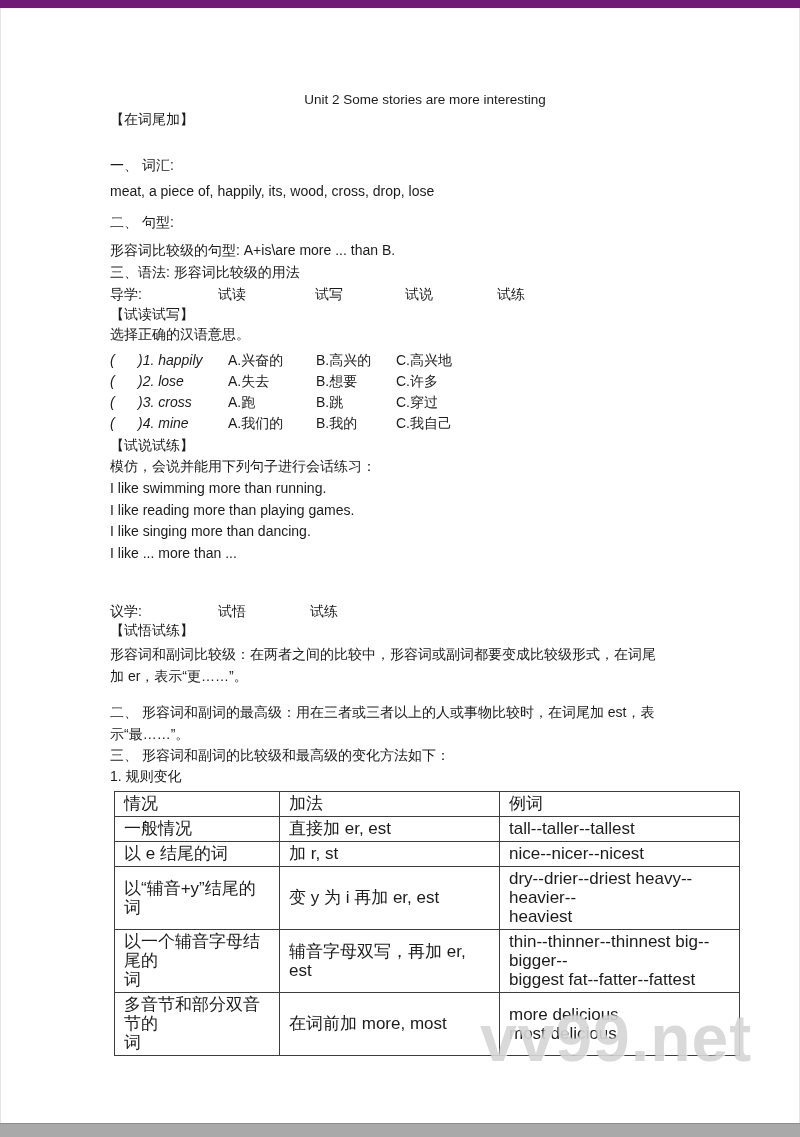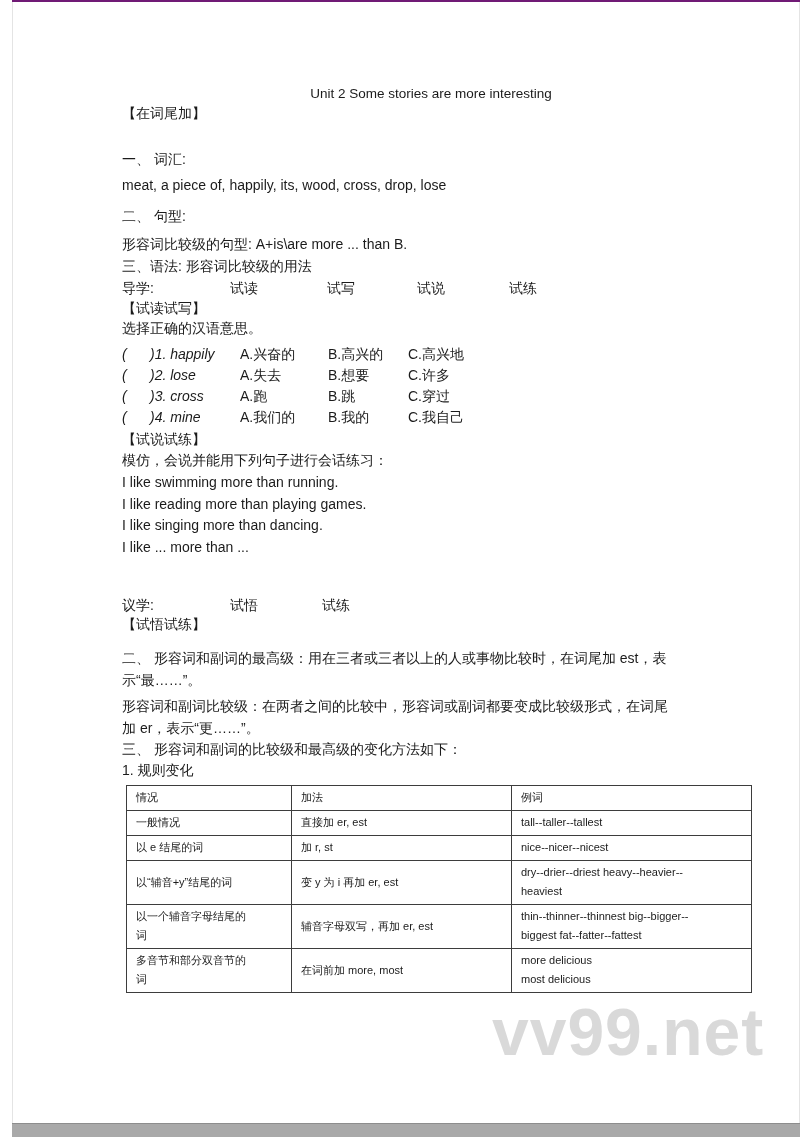--- a/index.html
+++ b/index.html
@@ -8,23 +8,22 @@
     position: relative;
     background: #ffffff;
     font-family: "Liberation Sans", "DejaVu Sans", sans-serif;
     font-size: 14px;
     color: #1b1b1b;
     overflow: hidden;
   }
   .page {
     position: absolute; inset: 0;
     background: #ffffff;
-    border-top: 2px solid #701a75;
+    border-top: 8px solid #701a75;
     box-shadow: inset 1px 0 0 #e4e4e4, inset -1px 0 0 #e4e4e4;
-    margin-left: 12px;
   }
   .content { padding: 84px 60px 0 110px; }
   .title { text-align: center; font-size: 13.5px; line-height: 16px; }
   .line { line-height: 18px; }
   .mt1 { margin-top: 1px; } .mt2 { margin-top: 2px; } .mt3 { margin-top: 3px; }
   .mt4 { margin-top: 4px; } .mt7 { margin-top: 7px; }
   .mt8 { margin-top: 8px; } .mt10 { margin-top: 10px; } .mt13 { margin-top: 13px; }
   .mt14 { margin-top: 14px; } .mt28 { margin-top: 28px; } .mt38 { margin-top: 38px; }
 
   .tab-row { display: flex; line-height: 18px; }
@@ -50,21 +49,21 @@
   table.rule-table col.c1 { width: 165px; }
   table.rule-table col.c2 { width: 220px; }
   table.rule-table col.c3 { width: 240px; }
   table.rule-table th, table.rule-table td {
     border: 1px solid #3d3d3d;
     padding: 2px 9px 3px 9px;
     font-weight: normal;
     text-align: left;
     vertical-align: middle;
     line-height: 19px;
-    font-size: 11px;
+    font-size: 17px;
     white-space: pre-line;
   }
 
   .watermark {
     position: absolute;
     left: 480px; top: 992px;
     font-size: 66px;
     font-weight: bold;
     letter-spacing: 1px;
     color: rgba(186, 186, 186, 0.55);
@@ -143,24 +142,24 @@
     <div class="sentence">I like ... more than ...</div>
 
     <div class="tab-row mt38">
       <span class="w108">议学:</span>
       <span class="w92">试悟</span>
       <span>试练</span>
     </div>
 
     <div class="line mt1">【试悟试练】</div>
 
+    <div class="para mt4">形容词和副词比较级：在两者之间的比较中，形容词或副词都要变成比较级形式，在词尾
+加 er，表示“更……”。</div>
     <div class="para mt14">二、 形容词和副词的最高级：用在三者或三者以上的人或事物比较时，在词尾加 est，表
 示“最……”。</div>
-    <div class="para mt4">形容词和副词比较级：在两者之间的比较中，形容词或副词都要变成比较级形式，在词尾
-加 er，表示“更……”。</div>
 
     <div class="line mt1">三、 形容词和副词的比较级和最高级的变化方法如下：</div>
     <div class="line mt3">1. 规则变化</div>
 
     <table class="rule-table">
       <colgroup>
           <col class="c1">
           <col class="c2">
           <col class="c3">
         </colgroup>

